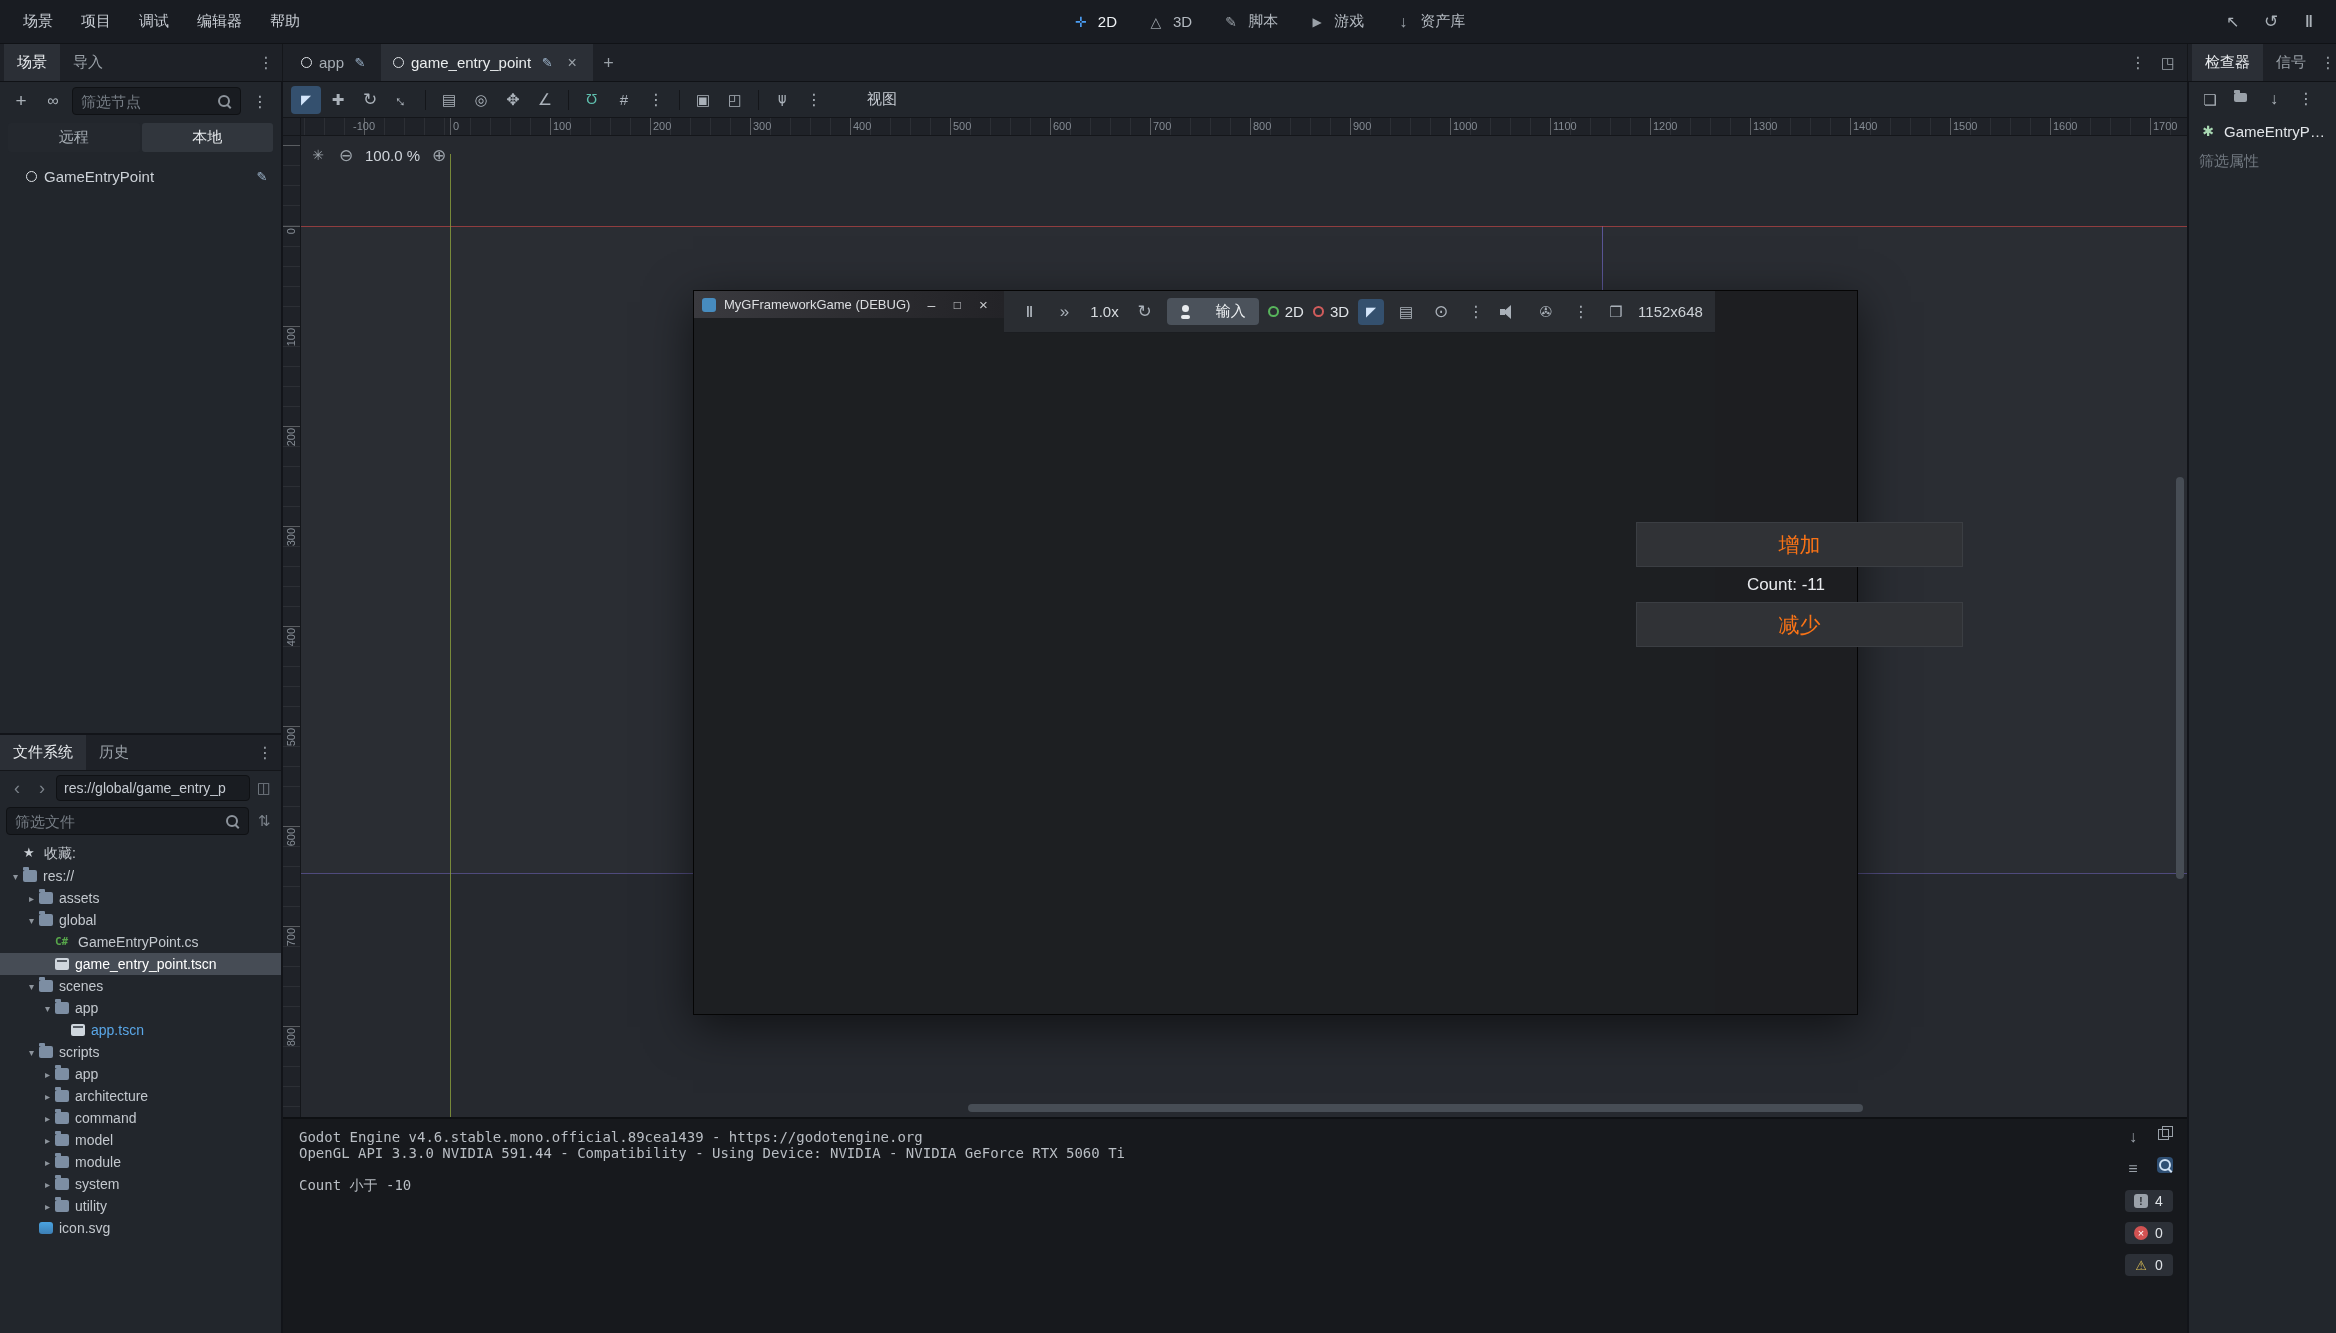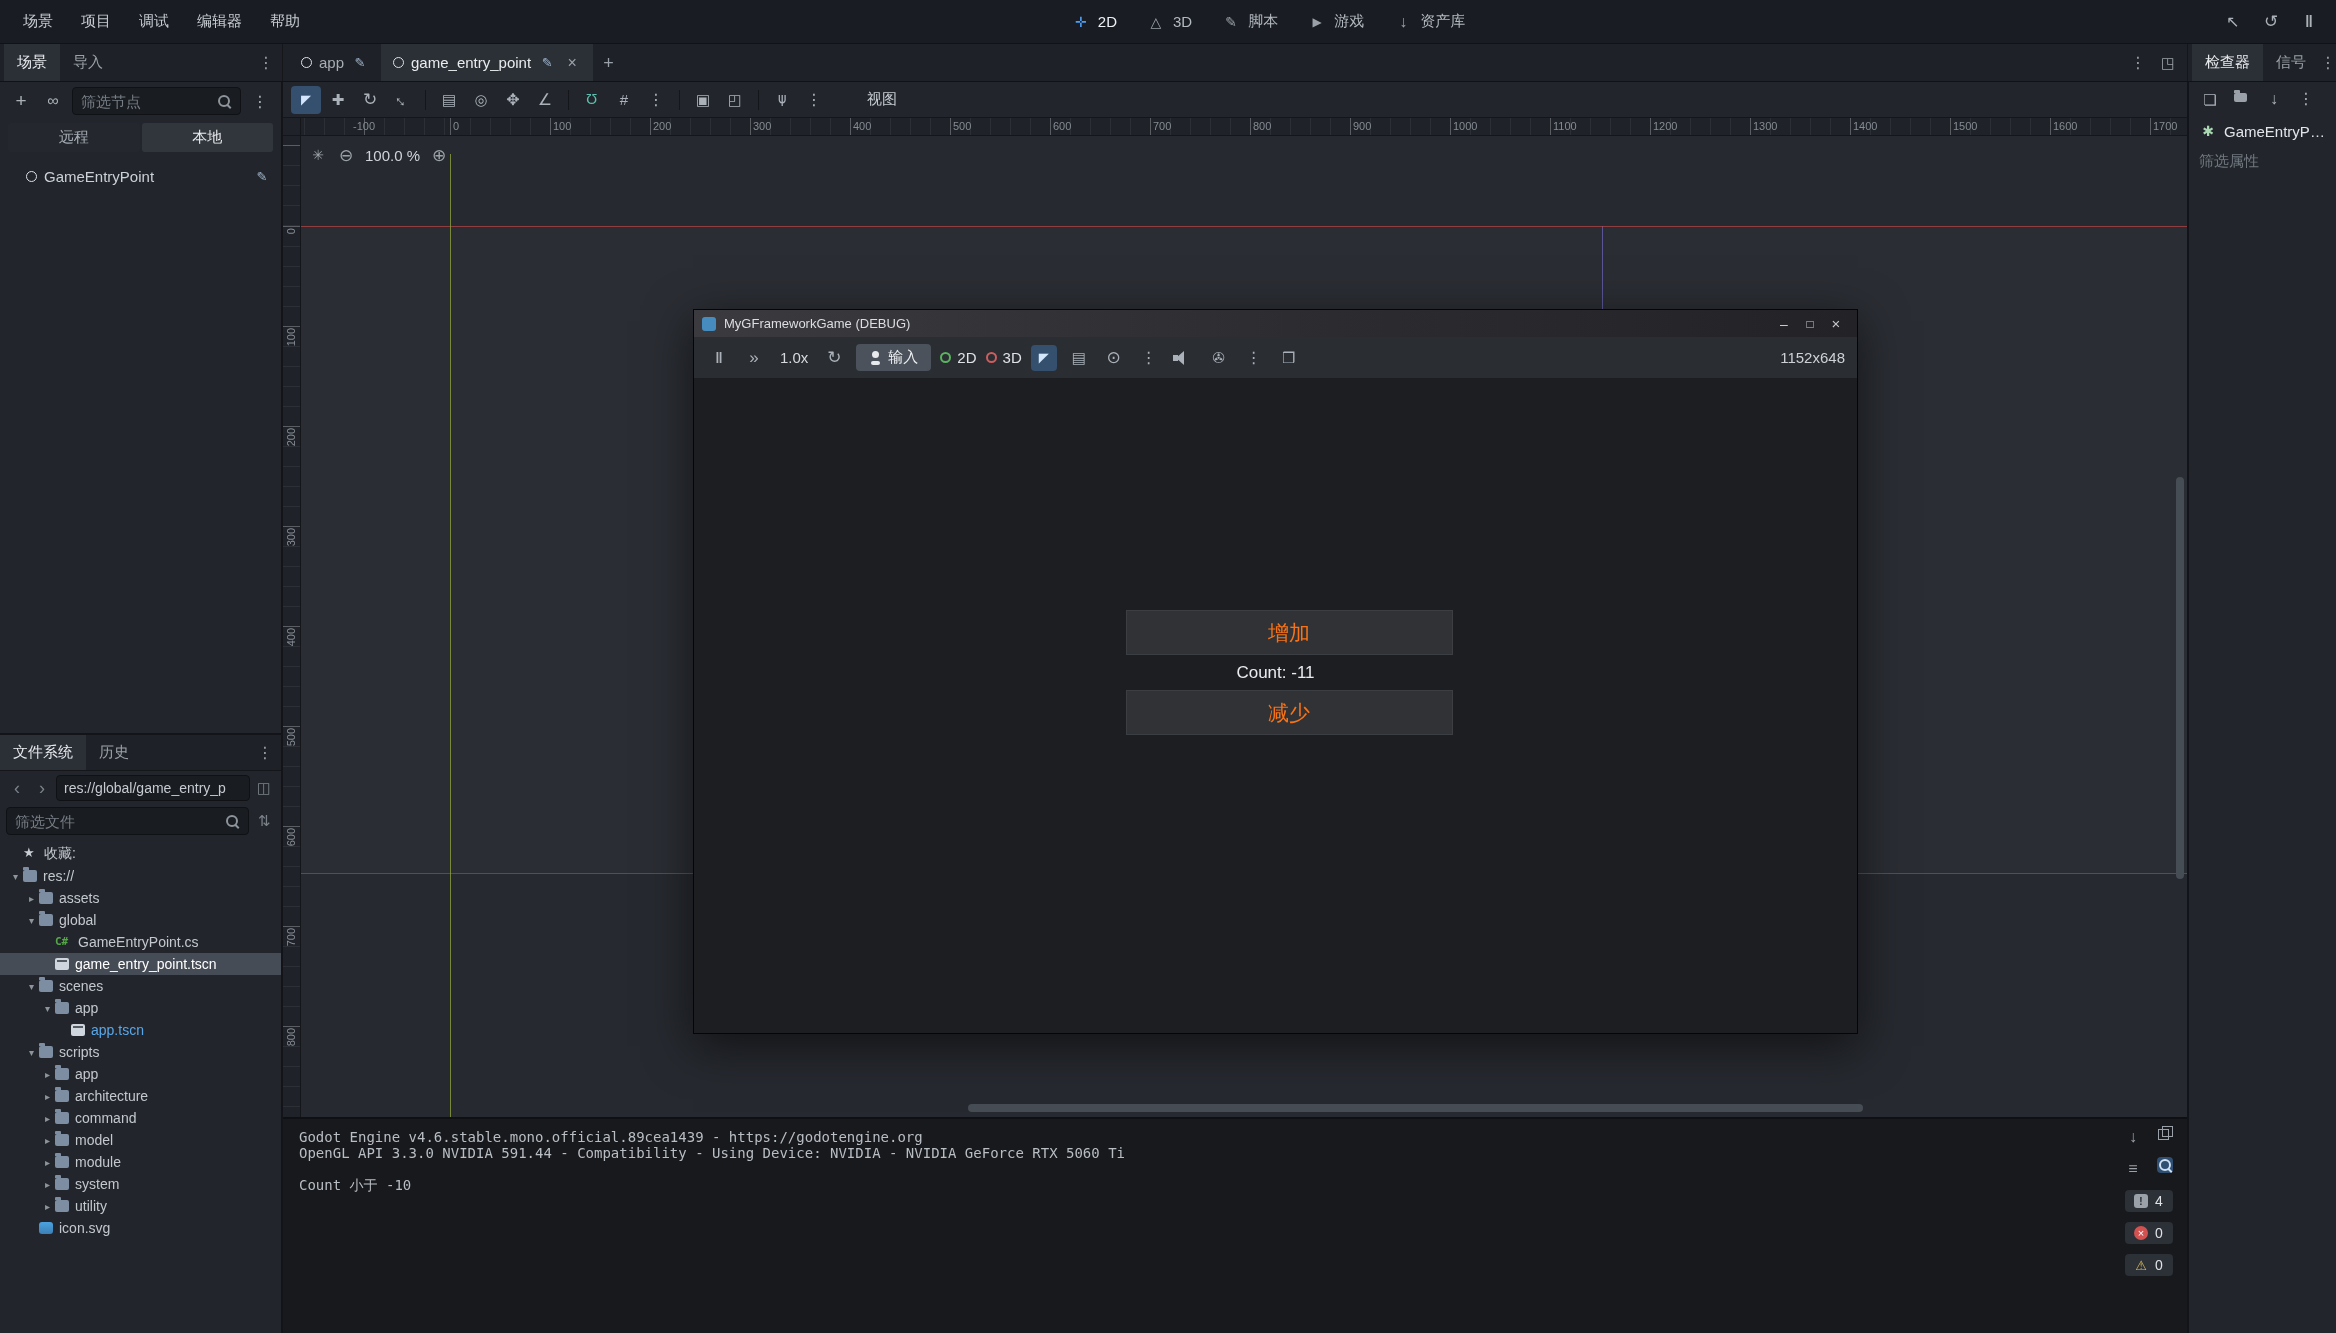--- a/index.html
+++ b/index.html
@@ -103,32 +103,32 @@
 .vp-band{position:absolute;left:18px;right:0;top:90px;height:648px;background:rgba(255,255,255,.02);border-bottom:1px solid rgba(124,111,216,.45)}
 .vp-right{position:absolute;left:1319px;top:90px;height:648px;width:1px;background:rgba(124,111,216,.6)}
 .axis-x{position:absolute;left:18px;right:0;top:90px;height:1px;background:var(--axis-x);opacity:.65}
 .axis-y{position:absolute;left:167px;top:18px;bottom:0;width:1px;background:var(--axis-y);opacity:.8}
 .zoom-bar{position:absolute;left:26px;top:10px;display:flex;align-items:center;gap:10px;z-index:3;color:#c3c9cf}
 .zoom-label{font-size:15px;color:#cfd4da}
 .hscroll{position:absolute;left:685px;bottom:5px;width:895px;height:8px;border-radius:4px;background:#474d55;z-index:3}
 .vscroll{position:absolute;right:3px;top:341px;width:8px;height:402px;border-radius:4px;background:#474d55;z-index:3}
 
 
-.gw{position:absolute;left:410px;top:173px;width:1165px;height:725px;background:#1d1f22;border:1px solid #050505;
-  box-shadow:0 12px 44px rgba(0,0,0,.55);z-index:5;display:flex;flex-direction:column}
+.gw{position:absolute;left:410px;top:154px;width:1165px;height:725px;background:#1d1f22;border:1px solid #050505;
+  box-shadow:0 12px 44px rgba(0,0,0,.55);z-index:5;display:flex;flex-direction:row}
 .gw-title{height:27px;background:linear-gradient(90deg,#3a3a3f 0%,#2c2c30 55%,#232327 100%);display:flex;align-items:center;padding:0 8px;gap:8px;flex:none}
 .gw-godot{width:14px;height:14px;background:#478cbf;border-radius:3px;flex:none}
 .gw-title-text{font-size:13px;color:#dcdee1;white-space:nowrap}
 .gw-ctrl{width:26px;text-align:center;color:#c7c9cc;font-size:14px;display:inline-flex;align-items:center;justify-content:center}
 #gw-controls{margin-left:auto;display:flex}
 .gw-toolbar{height:42px;background:#2a2d32;border-bottom:1px solid #1b1d21;display:flex;align-items:center;gap:9px;padding:0 12px;flex:none}
 .gico{min-width:26px;height:26px;display:flex;align-items:center;justify-content:center;color:#aab1b9;border-radius:4px;font-size:15px}
 .gico.active{background:#34506e;color:#d4e6fb}
 .gtext{color:#d6dade;padding:0 4px}
-.ginput{display:flex;align-items:center;gap:7px;background:#4b525b;color:#eef1f3;border-radius:4px;padding:4px 13px}
+.ginput{display:flex;align-items:center;gap:24px;background:#4b525b;color:#eef1f3;border-radius:4px;padding:4px 13px}
 .gradio{display:flex;align-items:center;gap:6px;color:#dfe3e7}
 .ring{width:11px;height:11px;border-radius:50%;border:2px solid #888;flex:none}
 .gw-res{margin-left:auto;color:#cdd2d7;font-size:15px}
 .gw-content{flex:1;position:relative;background:#1d1e21}
 .game-ui{position:absolute;left:50%;transform:translateX(-50%);top:231px;width:300px}
 .gbtn{width:327px;height:45px;background:#303236;border:1px solid #3b3e43;color:#f97316;font-size:21px;display:flex;align-items:center;justify-content:center}
 .gcount{height:35px;display:flex;align-items:center;justify-content:center;color:#e9ebee;font-size:17px}
 
 
 .c-output{position:relative;height:216px;background:#17191d;border-top:2px solid #0e1013;padding:10px 16px;font-family:"DejaVu Sans Mono","Liberation Mono",monospace;font-size:14px;color:#b9bec4}

